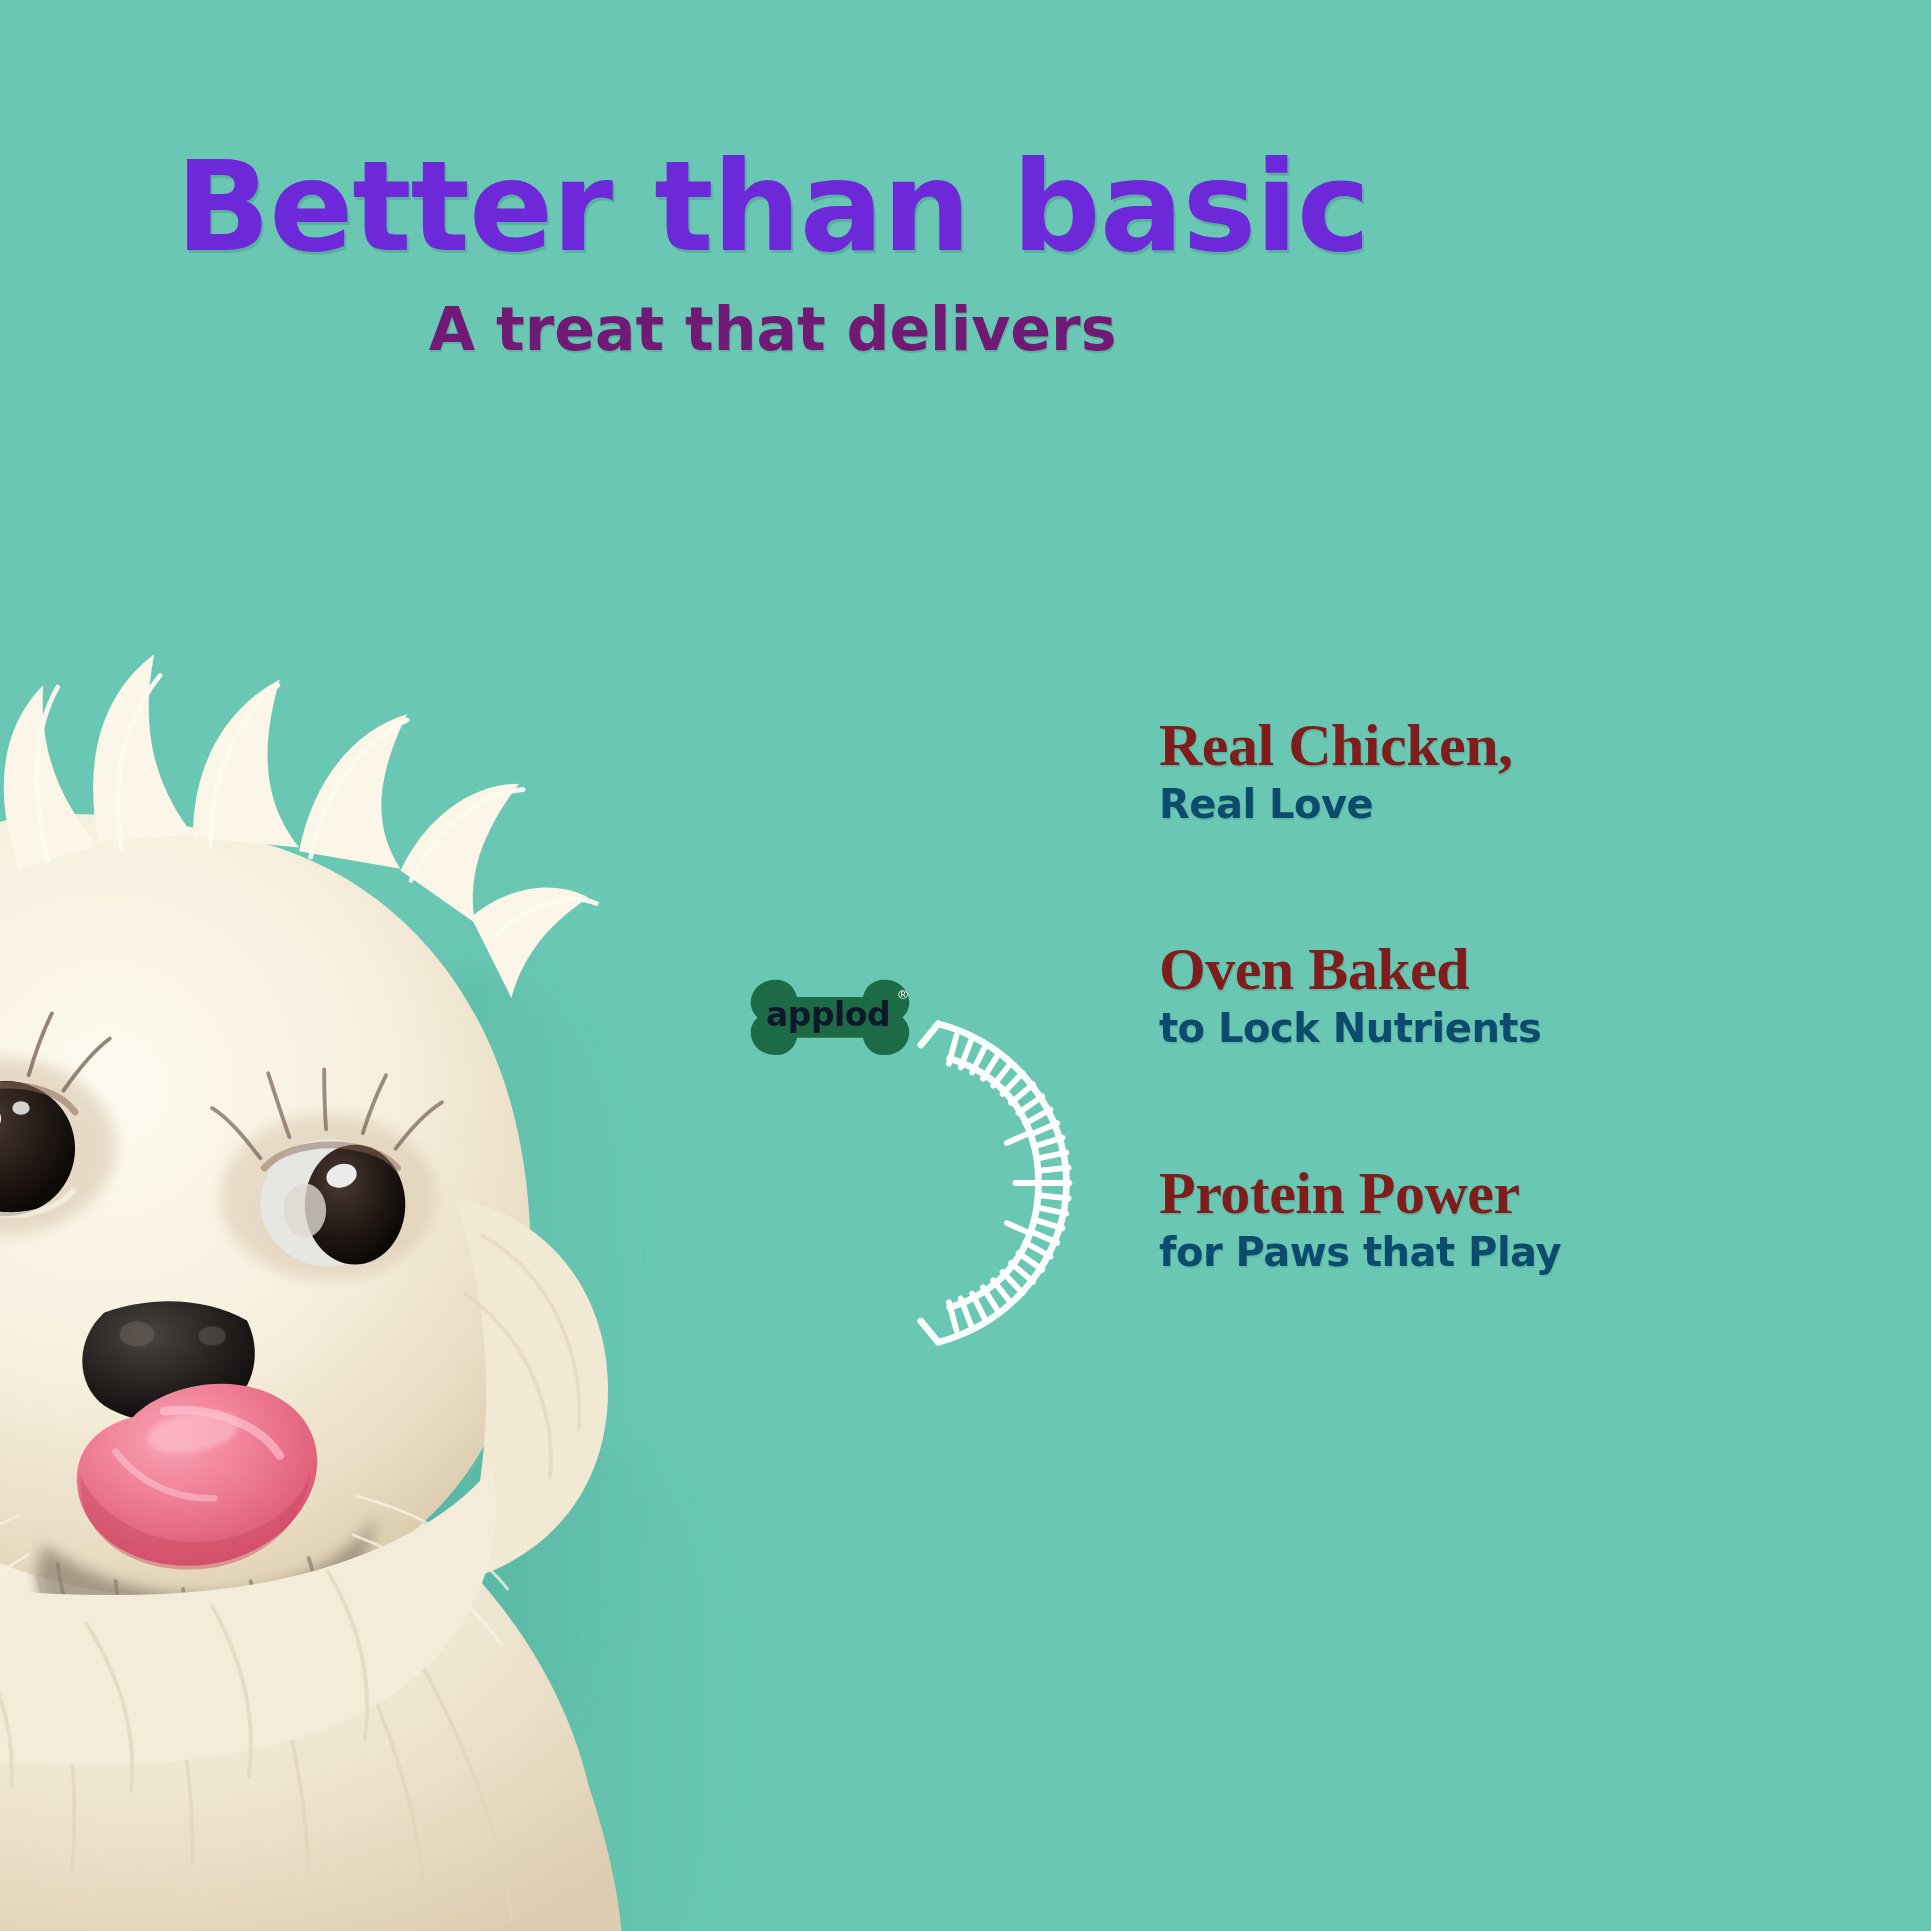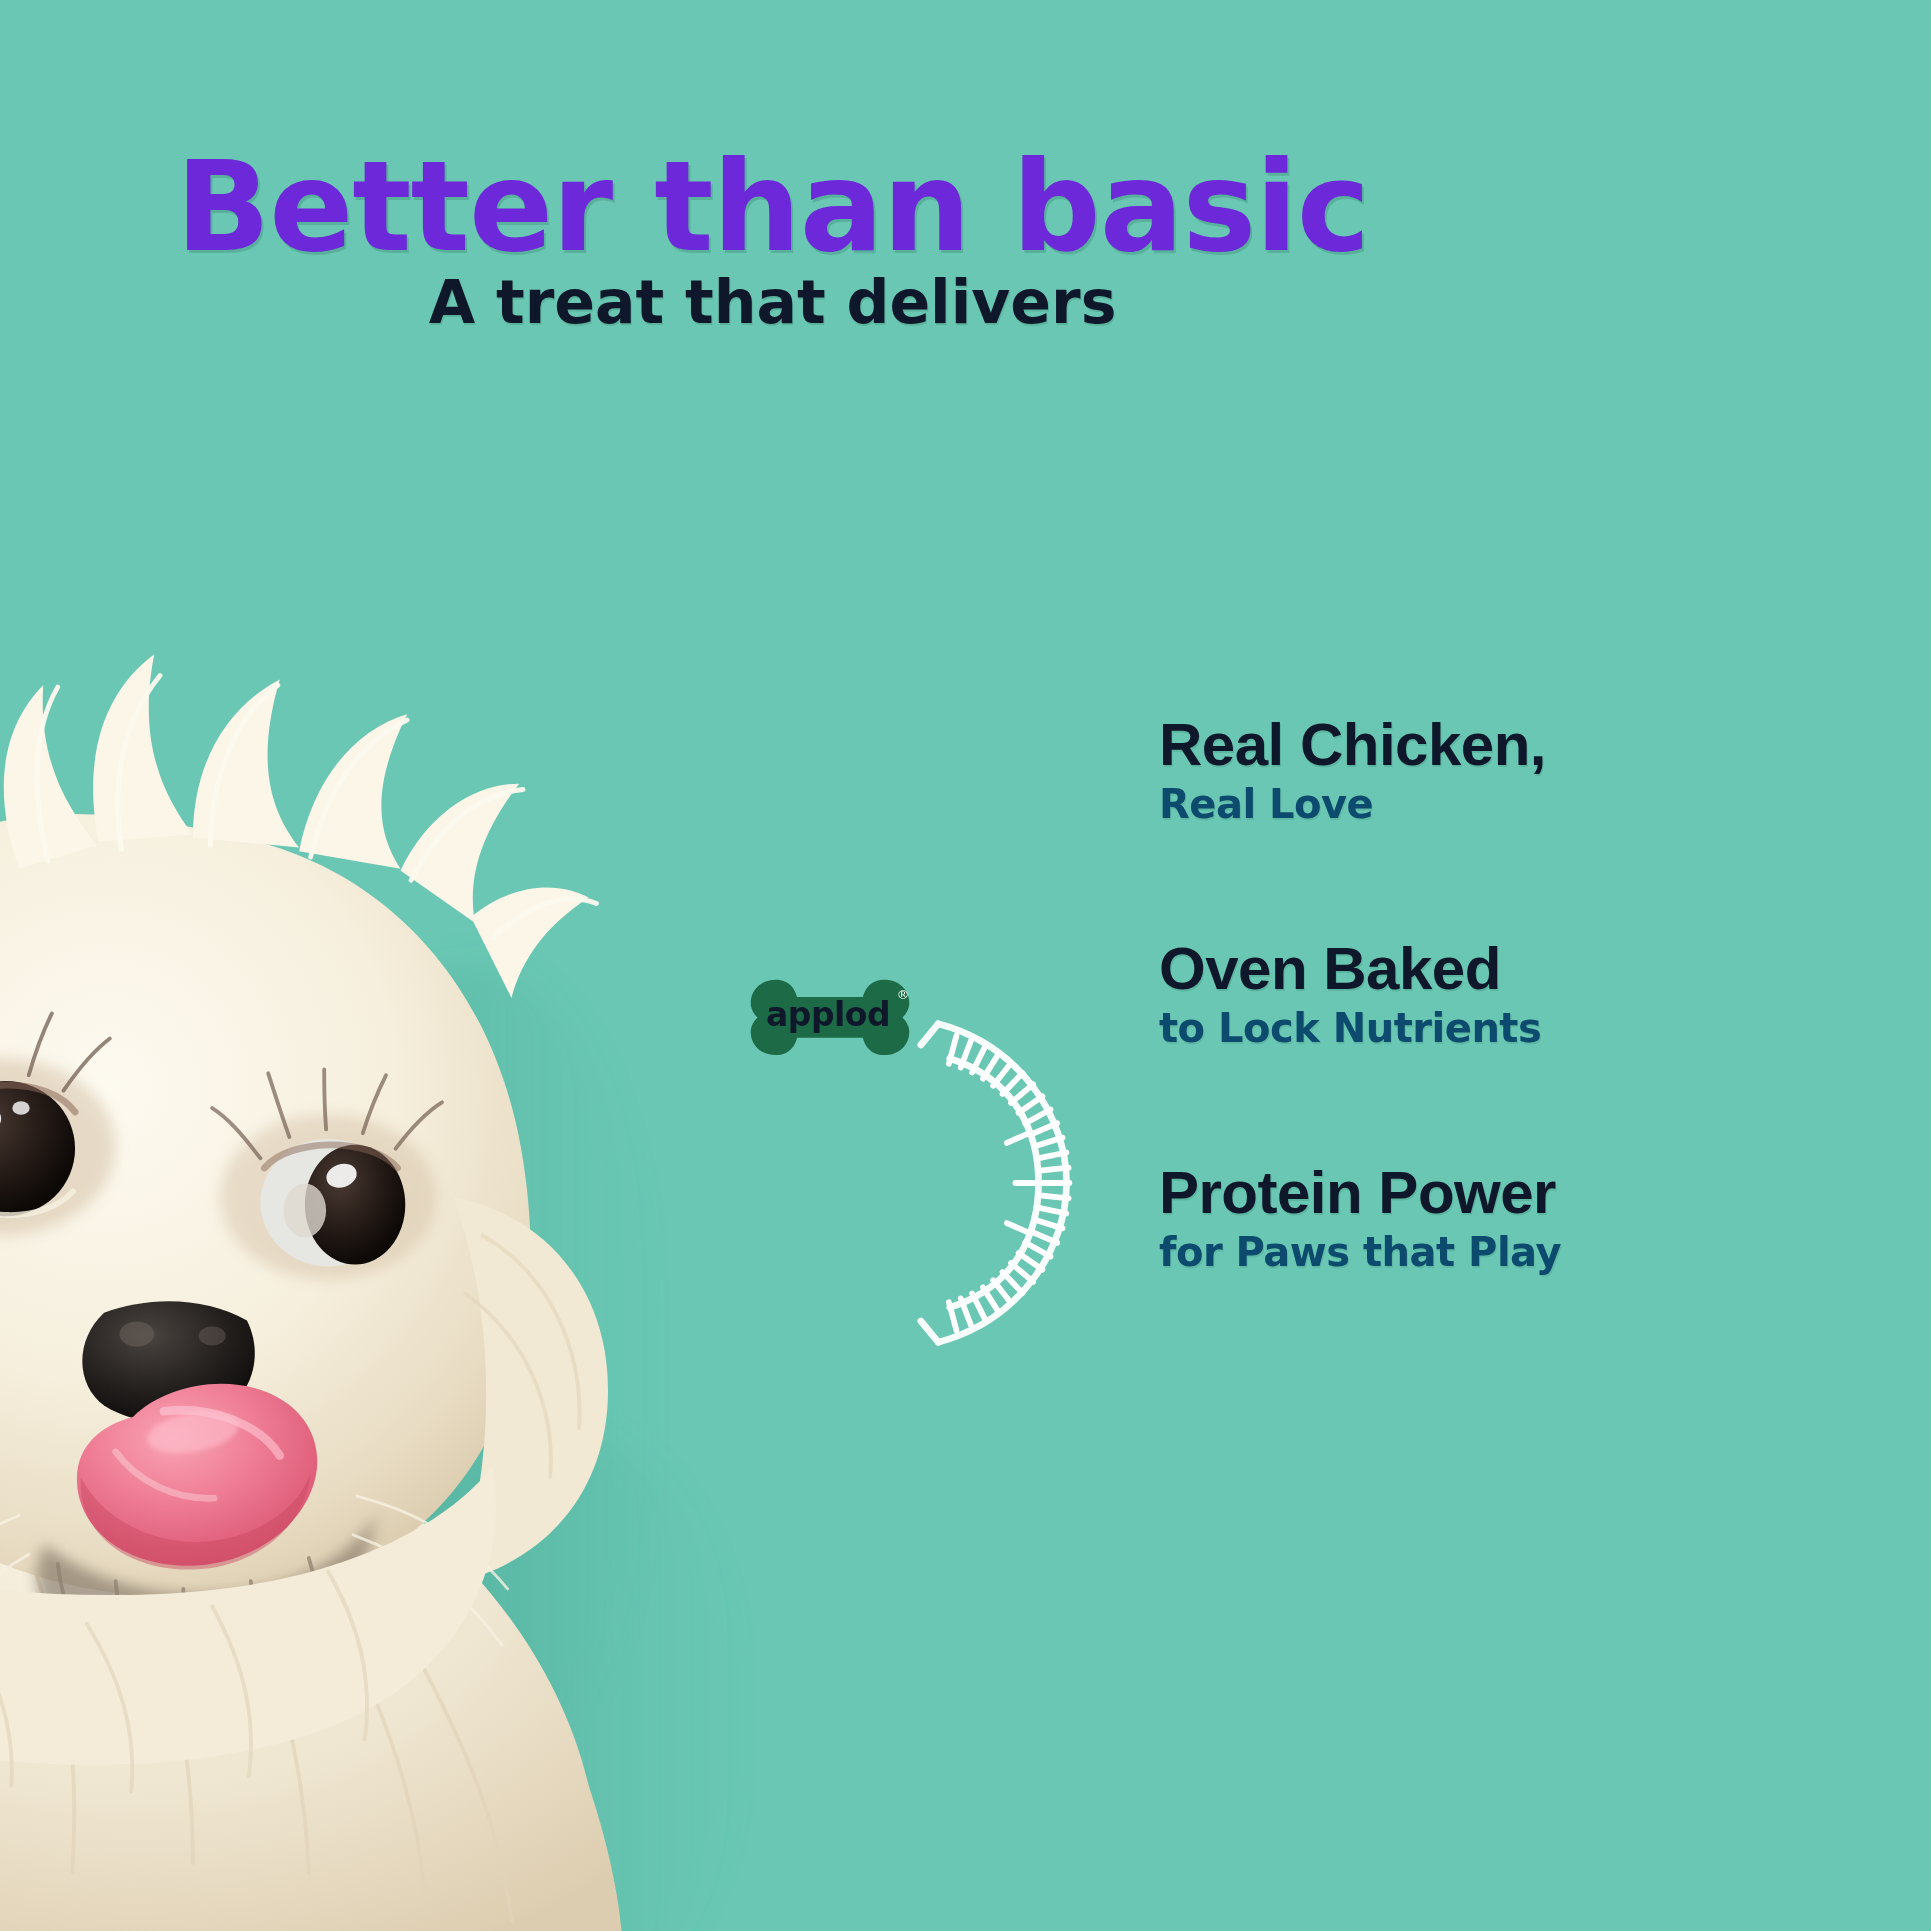--- a/index.html
+++ b/index.html
@@ -24,24 +24,25 @@
   .headline {
     font-family:"DejaVu Sans", sans-serif;
     font-size:124px;
     font-weight:700;
     letter-spacing:-1px;
     color:#6d28d9;
     line-height:1.0;
     text-shadow:1.9px 2.9px 0 rgba(20,90,60,0.20);
   }
   .subhead {
+    margin-top:27px;
     font-family:"DejaVu Sans", sans-serif;
     font-size:60px;
     font-weight:700;
-    color:#0f172a;
+    color:#701a75;
     line-height:1.1;
     text-shadow:1px 1.9px 0 rgba(20,90,60,0.18);
   }
 
   
   #dog {
     position:absolute;
     left:-126px; top:579px;
     width:966px; height:1371px;
     pointer-events:none;
@@ -82,24 +83,24 @@
 
   
   .benefits {
     position:absolute;
     left:1159px; top:710px;
     width:734px;
   }
   .benefit { margin-bottom:106px; }
   .benefit:last-child { margin-bottom:0; }
   .b-line1 {
-    font-family:Liberation Sans, sans-serif;
+    font-family:Liberation Serif, serif;
     font-size:60px;
     font-weight:700;
-    color:#0f172a;
+    color:#7f1d1d;
     line-height:1.18;
     letter-spacing:-0.5px;
     text-shadow:1px 1.9px 0 rgba(20,90,60,0.16);
   }
   .b-line2 {
     font-family:"DejaVu Sans", sans-serif;
     font-size:40px;
     font-weight:700;
     color:#0c4a6e;
     line-height:1.18;

